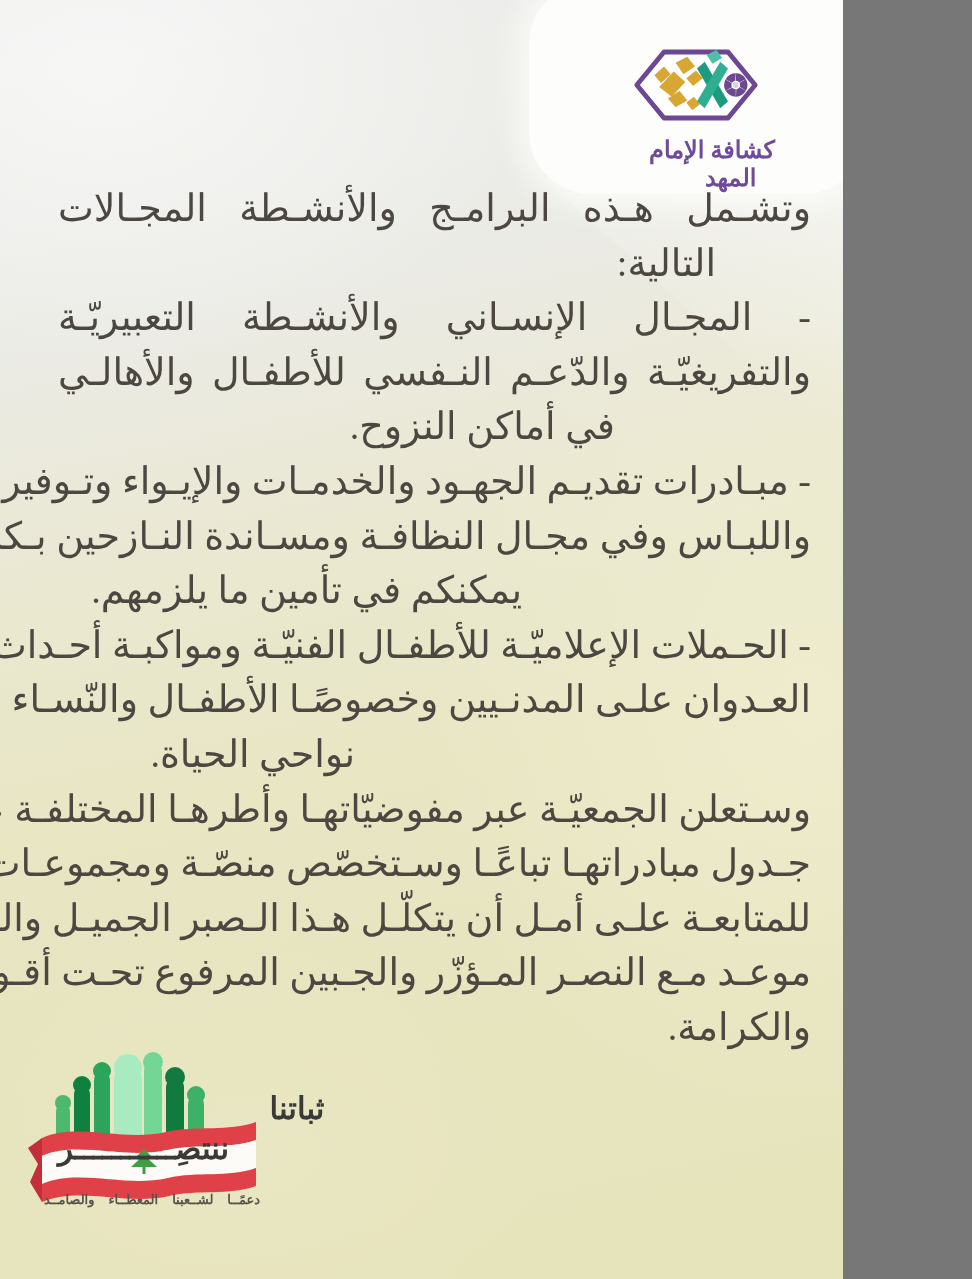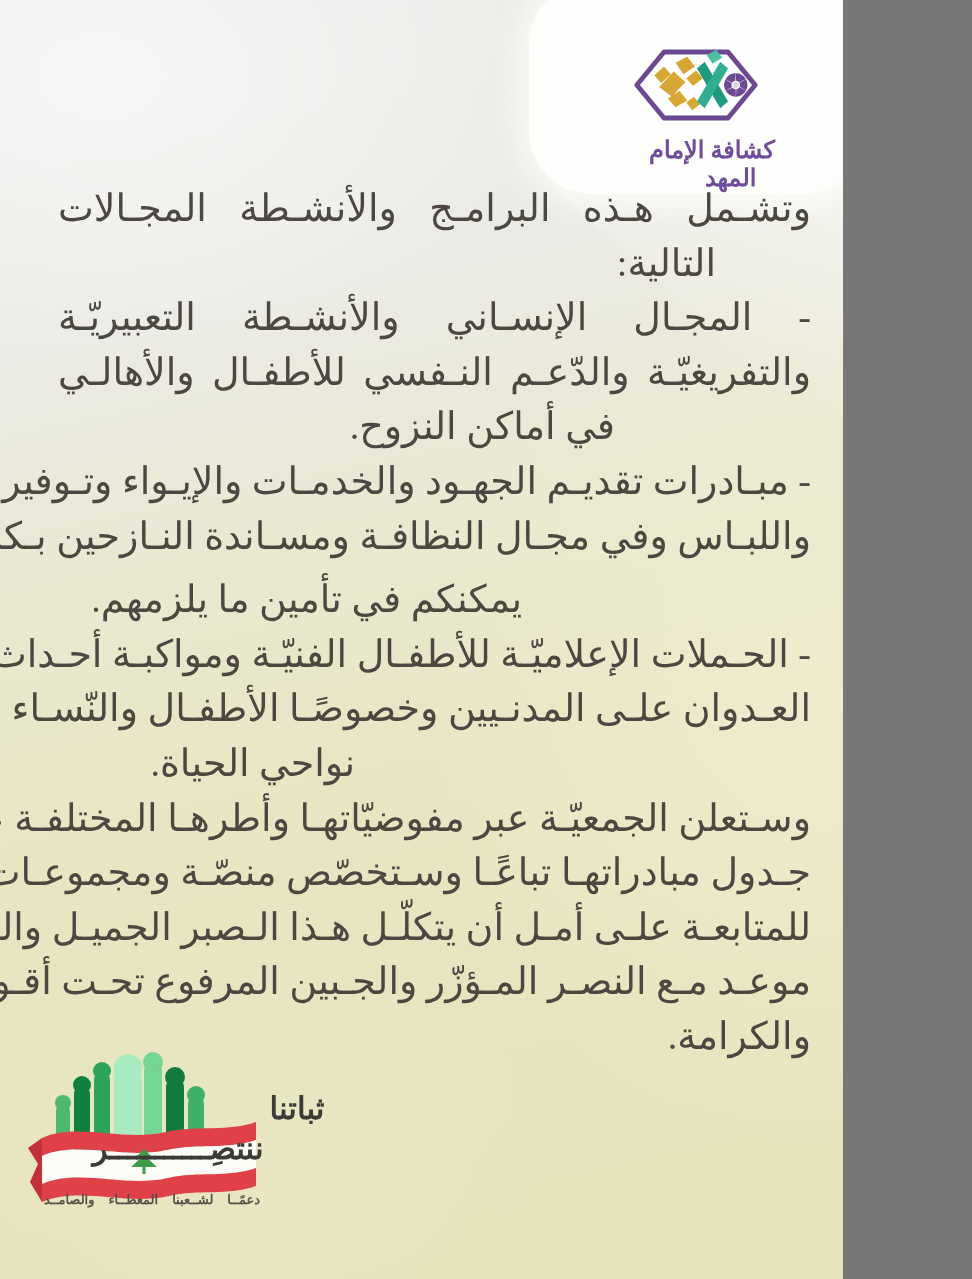--- a/index.html
+++ b/index.html
@@ -35,21 +35,21 @@
   .line{ text-align:justify; text-align-last:justify; white-space:nowrap; }
   .line.last{ text-align:right; text-align-last:right; }
   .emblem{ position:absolute; left:0; top:1040px; width:320px; height:200px; }
   .fists{ position:absolute; left:50px; top:12px; width:170px; height:115px; z-index:1; }
   .slogan1{
     position:absolute; left:219px; top:50px; width:82px; z-index:4;
     font-size:31px; font-weight:bold; color:#3a3a38; direction:rtl; text-align:center; white-space:nowrap;margin-left:37px;
   }
   .slogan2{
     position:absolute; left:58px; top:90px; width:240px; z-index:4;
-    font-size:31px; font-weight:bold; color:#3a3a38; direction:rtl; text-align:center; white-space:nowrap;
+    font-size:31px; font-weight:bold; color:#3a3a38; direction:rtl; text-align:left; white-space:nowrap;
   }
   .flag{ position:absolute; left:26px; top:72px; width:235px; height:95px; z-index:3; }
   .tagline{
     position:absolute; left:44px; top:152px; width:216px; z-index:4;
     font-size:13px; font-weight:bold; color:#57524b; direction:rtl;
     text-align:justify; text-align-last:justify; letter-spacing:.5px; white-space:nowrap;
   }
   .pagenum{
     position:absolute; left:871px; top:1161px; width:50px;
     font-size:45px; color:#494439; text-align:center;
@@ -96,21 +96,21 @@
   <div class="org-name">كشافة الإمام المهديؑ</div>
 
   <div class="bodytext">
       <div class="line">وتشـمل هـذه البرامـج والأنشـطة المجـالات</div>
       <div class="line last" style="padding-right: 95px;">التالية:</div>
       <div class="line">- المجـال الإنسـاني والأنشـطة التعبيريّـة</div>
       <div class="line">والتفريغيّـة والدّعـم النـفسي للأطفـال والأهالـي</div>
       <div class="line last" style="padding-right: 196px;">في أماكن النزوح.</div>
       <div class="line">- مبـادرات تقديـم الجهـود والخدمـات والإيـواء وتـوفير الطعـام</div>
       <div class="line">واللبـاس وفي مجـال النظافـة ومسـاندة النـازحين بـكل مـا</div>
-      <div class="line last" style="padding-right: 289px; margin-top: 9px;">يمكنكم في تأمين ما يلزمهم.</div>
+      <div class="line last" style="padding-right: 289px;">يمكنكم في تأمين ما يلزمهم.</div>
       <div class="line">- الحـملات الإعلاميّـة للأطفـال الفنيّـة ومواكبـة أحـداث</div>
       <div class="line">العـدوان علـى المدنـيين وخصوصًـا الأطفـال والنّسـاء وكل</div>
       <div class="line last" style="padding-right: 456px;">نواحي الحياة.</div>
       <div class="line">وسـتعلن الجمعيّـة عبر مفوضيّاتهـا وأطرهـا المختلفـة عـن</div>
       <div class="line">جـدول مبادراتهـا تباعًـا وسـتخصّص منصّـة ومجموعـات خاصّـة</div>
       <div class="line">للمتابعـة علـى أمـل أن يتكلّـل هـذا الـصبر الجميـل والفـداء</div>
       <div class="line">موعـد مـع النصـر المـؤزّر والجـبين المرفوع تحـت أقـواس العـز</div>
       <div class="line last" style="padding-right: 0px;">والكرامة.</div>
     </div>
 

